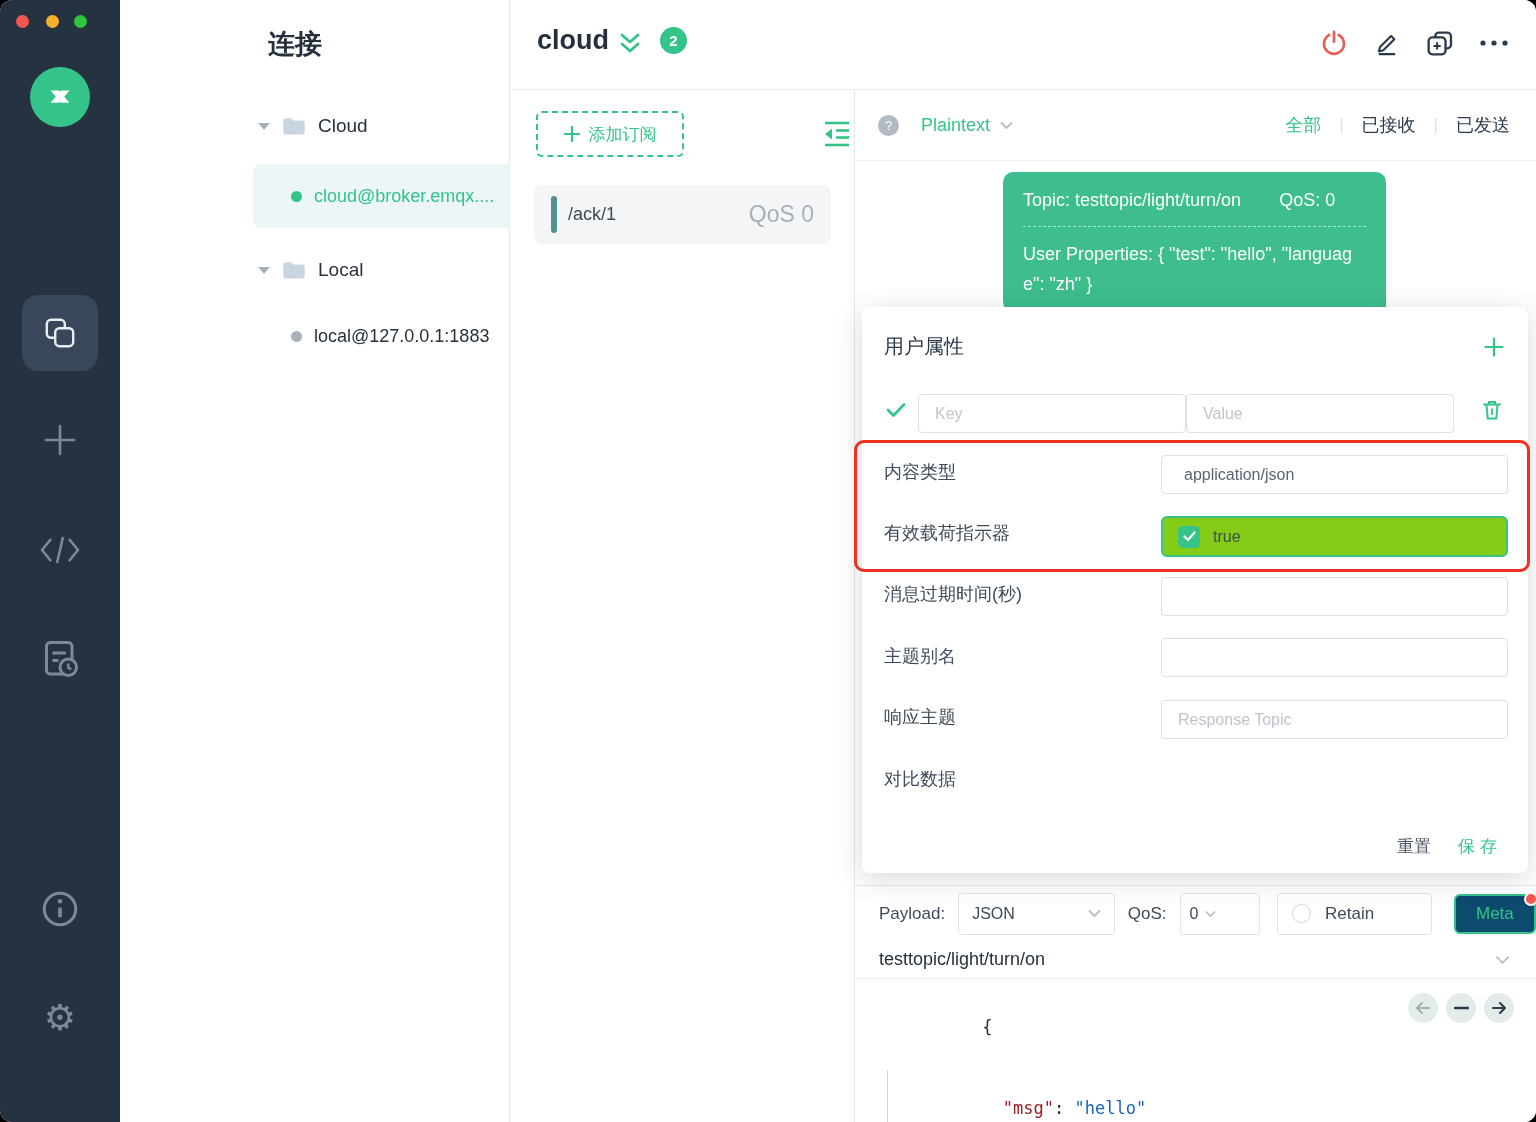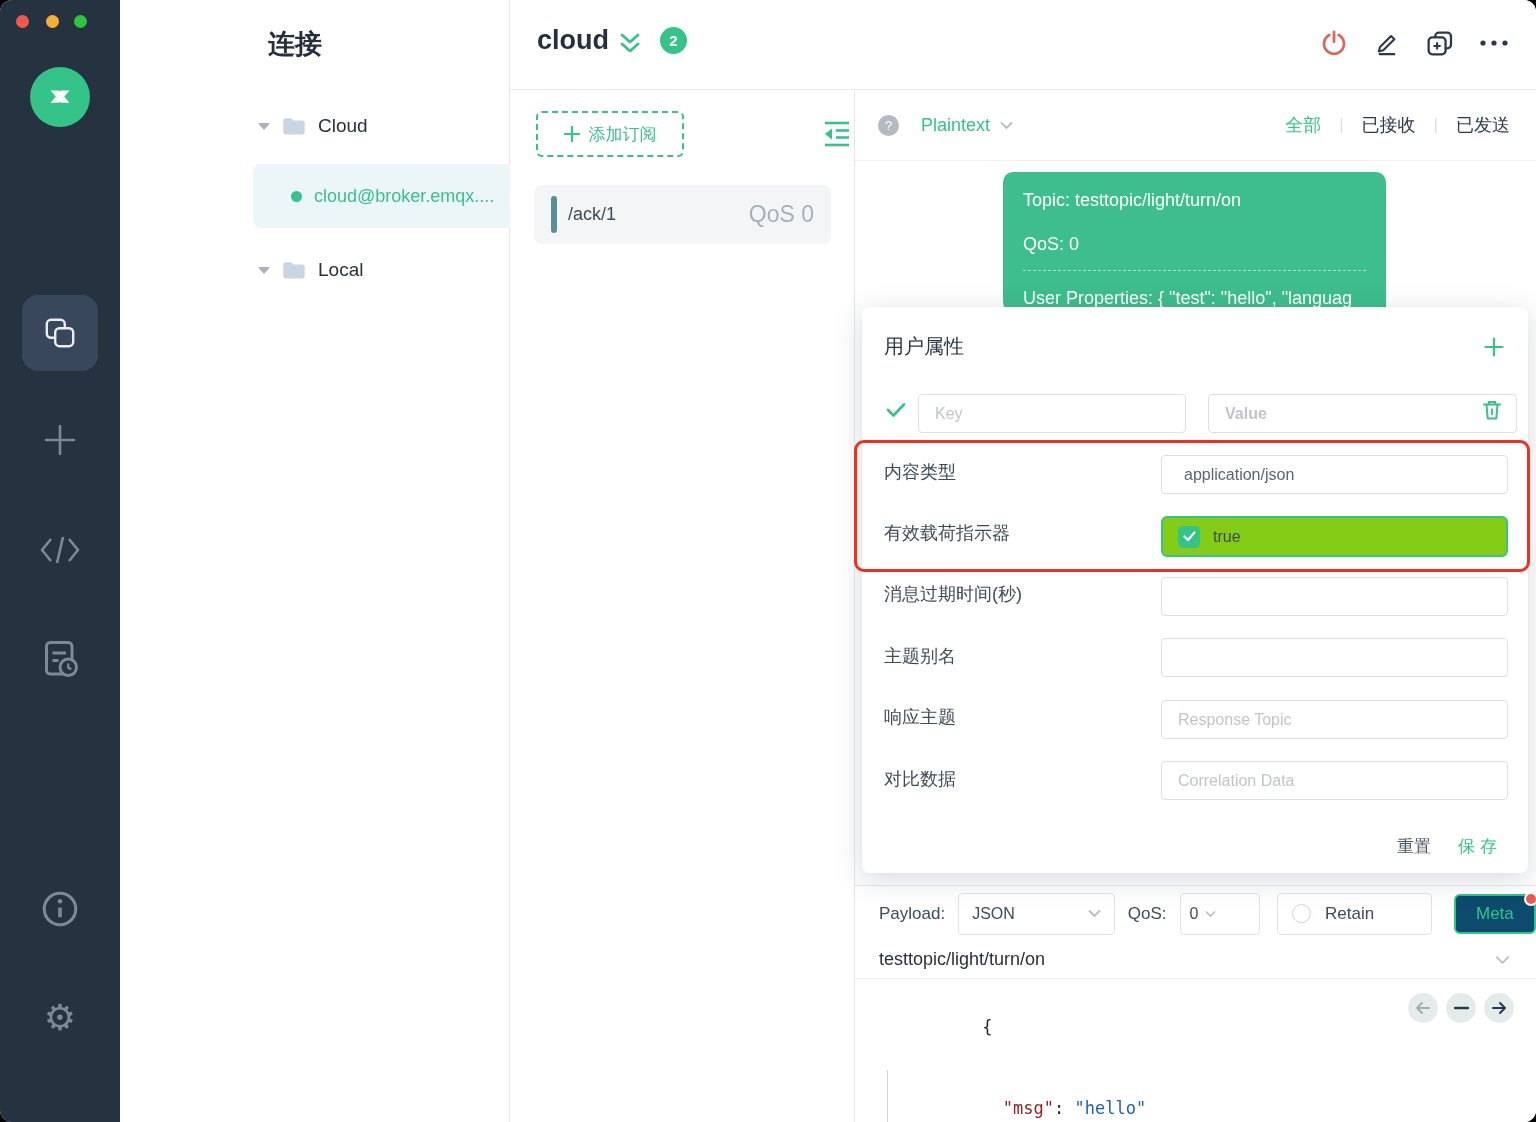--- a/index.html
+++ b/index.html
@@ -68,35 +68,35 @@
   #help-badge{width:21px;height:21px;border-radius:50%;background:#b3bac1;color:#fff;font-size:13px;
         display:flex;align-items:center;justify-content:center;margin-left:23px;}
   #fmt-select{margin-left:22px;color:#34c388;font-size:18px;display:flex;align-items:center;gap:10px;}
   #filter-tabs{margin-left:auto;margin-right:26px;display:flex;align-items:center;gap:18px;font-size:18px;}
   .tab{color:#2b3a4a;} .tab.active{color:#34c388;}
   .tab-sep{color:#dcdfe6;font-size:17px;}
 
   #bubble{left:148px;top:82px;width:384px;height:140px;background:#3dbe8c;border-radius:10px 10px 0 10px;
         color:#fff;padding:15px 20px;z-index:1;width:384px;}
   #bubble{width:383px;} 
-  #bubble-topic-line{display:flex;gap:18px;font-size:18px;line-height:26px;flex-direction:column;}
+  #bubble-topic-line{display:flex;gap:38px;font-size:18px;line-height:26px;}
   #bubble-sep{border-bottom:1px dashed rgba(255,255,255,.55);margin-top:13px;}
   #bubble-props{margin-top:12px;font-size:18px;line-height:30px;word-break:break-all;}
 
   
   #meta-modal{left:862px;top:307px;width:666px;height:566px;background:#fff;border-radius:8px;
         box-shadow:0 6px 28px rgba(31,45,61,.18);z-index:5;}
   #meta-title{left:22px;top:26px;font-size:20px;font-weight:500;color:#2b3748;}
   #meta-add{right:24px;top:30px;}
   #row-check{left:24px;top:95px;}
   .m-input{border:1px solid #dcdfe6;border-radius:4px;height:39px;font-size:16px;color:#5a6573;
         padding:0 16px;outline:none;font-family:inherit;background:#fff;}
   .m-input::placeholder{color:#c0c4cc;}
   #key-input{left:56px;top:87px;width:268px;}
-  #value-input{left:346px;top:87px;width:309px;font-weight:bold;}
+  #value-input{left:324px;top:87px;width:268px;}
   #trash-btn{right:26px;top:92px;}
   .m-label{left:22px;font-size:18px;color:#3f4b59;}
   #ct-label{top:153px;} #ct-input{left:299px;top:148px;width:347px;padding-left:22px;}
   #pi-label{top:214px;}
   #pi-box{left:299px;top:209px;width:347px;height:41px;border:2px solid #34c388;border-radius:6px;
         display:flex;align-items:center;background:#84cc16;}
   #pi-checkbox{width:22px;height:22px;border-radius:5px;background:#34c388;margin-left:15px;
         display:flex;align-items:center;justify-content:center;}
   #pi-value{margin-left:13px;font-size:16px;color:#3f4b59;}
   #exp-label{top:275px;} #exp-input{left:299px;top:270px;width:347px;}
@@ -211,20 +211,24 @@
         <path d="M1 3 a2 2 0 0 1 2 -2 h5 l2 2 h8 a2 2 0 0 1 2 2 v8.5 a2 2 0 0 1 -2 2 h-15 a2 2 0 0 1 -2 -2 z" fill="#c9d6e2"></path>
       </svg>
       <span class="group-label">Local</span>
     </div>
 
     <div id="conn-item-cloud" class="abs">
       <span class="conn-dot dot-on"></span>
       <span class="conn-label">cloud@broker.emqx....</span>
     </div>
 
+    <div id="conn-item-local" class="abs">
+      <span class="conn-dot dot-off"></span>
+      <span class="conn-label">local@127.0.0.1:1883</span>
+    </div>
   </div>
 
   <div id="main-header" class="abs">
     <div id="conn-name" class="abs">cloud</div>
     <div id="dbl-chevron" class="abs">
       <svg width="28" height="28" viewBox="0 0 28 28">
         <polyline points="6,5 14,12 22,5" fill="none" stroke="#34c388" stroke-width="2.8" stroke-linecap="round" stroke-linejoin="round"></polyline>
         <polyline points="6,14 14,21 22,14" fill="none" stroke="#34c388" stroke-width="2.8" stroke-linecap="round" stroke-linejoin="round"></polyline>
       </svg>
     </div>
@@ -409,21 +413,20 @@
     <div id="exp-label" class="abs m-label">消息过期时间(秒)</div>
     <input id="exp-input" class="abs m-input" style="">
 
     <div id="alias-label" class="abs m-label">主题别名</div>
     <input id="alias-input" class="abs m-input" style="">
 
     <div id="resp-label" class="abs m-label">响应主题</div>
     <input id="resp-input" class="abs m-input" placeholder="Response Topic" style="">
 
     <div id="corr-label" class="abs m-label">对比数据</div>
-    <input id="corr-input" class="abs m-input" placeholder="Correlation Data" style="">
 
     <div id="reset-btn" class="abs">重置</div>
     <div id="save-btn" class="abs">保存</div>
   </div>
 
   <div id="annotation" class="abs"></div>
 
 </div>
 
 </body></html>

